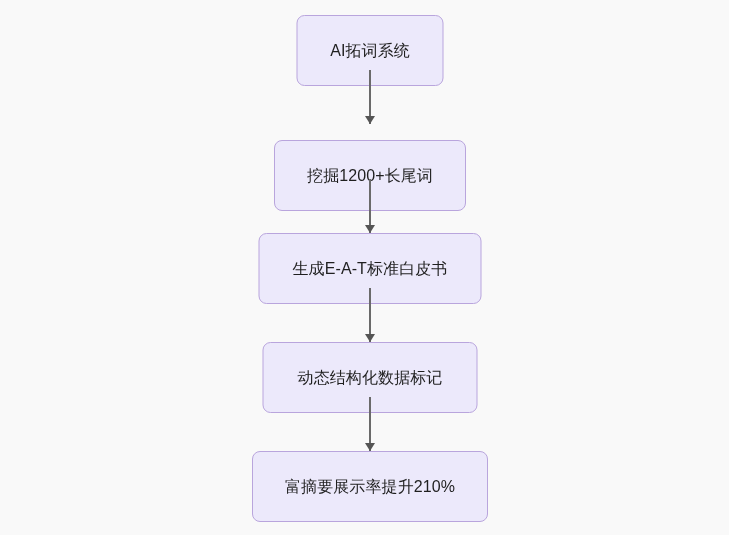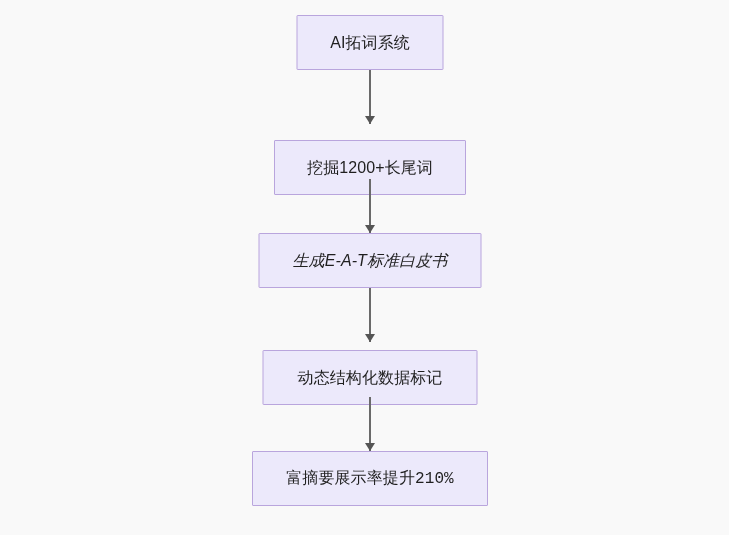--- a/index.html
+++ b/index.html
@@ -14,24 +14,24 @@
     overflow: hidden;
   }
   #flowchart-canvas {
     position: relative;
     width: 729px;
     height: 535px;
   }
   .node {
     position: absolute;
     box-sizing: border-box;
-    height: 55px;
+    height: 71px;
     background: #ece9fb;
     border: 1.5px solid #b9a5dd;
-    border-radius: 1px;
+    border-radius: 8px;
     display: flex;
     align-items: center;
     justify-content: center;
     transform: translateX(-50%);
   }
   .node-label {
     font-size: 16px;
     line-height: 1;
     color: #1f1f1f;
     white-space: nowrap;
@@ -79,35 +79,35 @@
 
   <div class="node" style="left: 370px; top: 140px; width: 192px; background: rgb(236, 233, 251); border-color: rgb(185, 165, 221);">
     <span class="node-label" style="color: rgb(31, 31, 31);">挖掘1200+长尾词</span>
   </div>
 
   <div class="edge" style="left: 370px; top: 179px; height: 54px;">
     <div class="edge-line" style="background: rgb(106, 106, 106); height: 100%;"></div>
     <div class="edge-arrow" style="border-top-color: rgb(85, 85, 85);"></div>
   </div>
 
-  <div class="node" style="left: 370px; top: 233px; width: 223px; background: rgb(236, 233, 251); border-color: rgb(185, 165, 221); font-style: italic;">
+  <div class="node" style="left: 370px; top: 233px; width: 223px; background: rgb(236, 233, 251); border-color: rgb(185, 165, 221);">
     <span class="node-label" style="color: rgb(31, 31, 31);">生成E-A-T标准白皮书</span>
   </div>
 
   <div class="edge" style="left: 370px; top: 288px; height: 54px;">
     <div class="edge-line" style="background: rgb(106, 106, 106); height: 100%;"></div>
     <div class="edge-arrow" style="border-top-color: rgb(85, 85, 85);"></div>
   </div>
 
-  <div class="node" style="left: 370px; top: 342px; width: 215px; background: rgb(236, 233, 251); border-color: rgb(185, 165, 221); margin-top: 8px;">
+  <div class="node" style="left: 370px; top: 342px; width: 215px; background: rgb(236, 233, 251); border-color: rgb(185, 165, 221);">
     <span class="node-label" style="color: rgb(31, 31, 31);">动态结构化数据标记</span>
   </div>
 
   <div class="edge" style="left: 370px; top: 397px; height: 54px;">
     <div class="edge-line" style="background: rgb(106, 106, 106); height: 100%;"></div>
     <div class="edge-arrow" style="border-top-color: rgb(85, 85, 85);"></div>
   </div>
 
-  <div class="node" style="left: 370px; top: 451px; width: 236px; background: rgb(236, 233, 251); border-color: rgb(185, 165, 221); font-family: Liberation Mono, monospace;">
+  <div class="node" style="left: 370px; top: 451px; width: 236px; background: rgb(236, 233, 251); border-color: rgb(185, 165, 221);">
     <span class="node-label" style="color: rgb(31, 31, 31);">富摘要展示率提升210%</span>
   </div>
 
 </div>
 
 </body></html>

